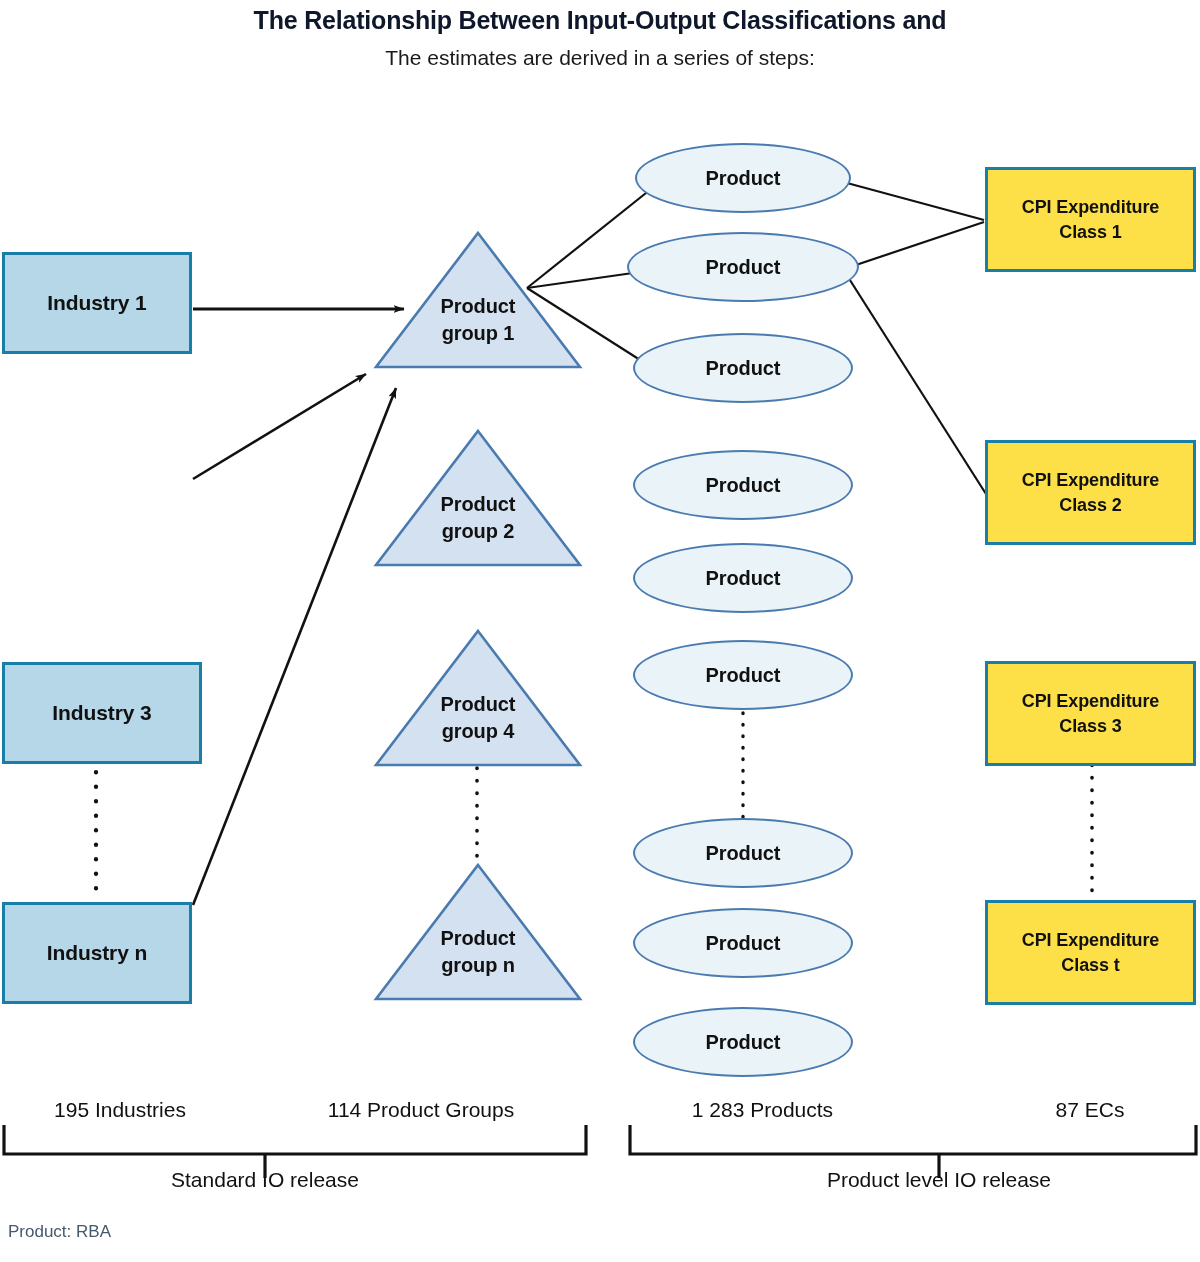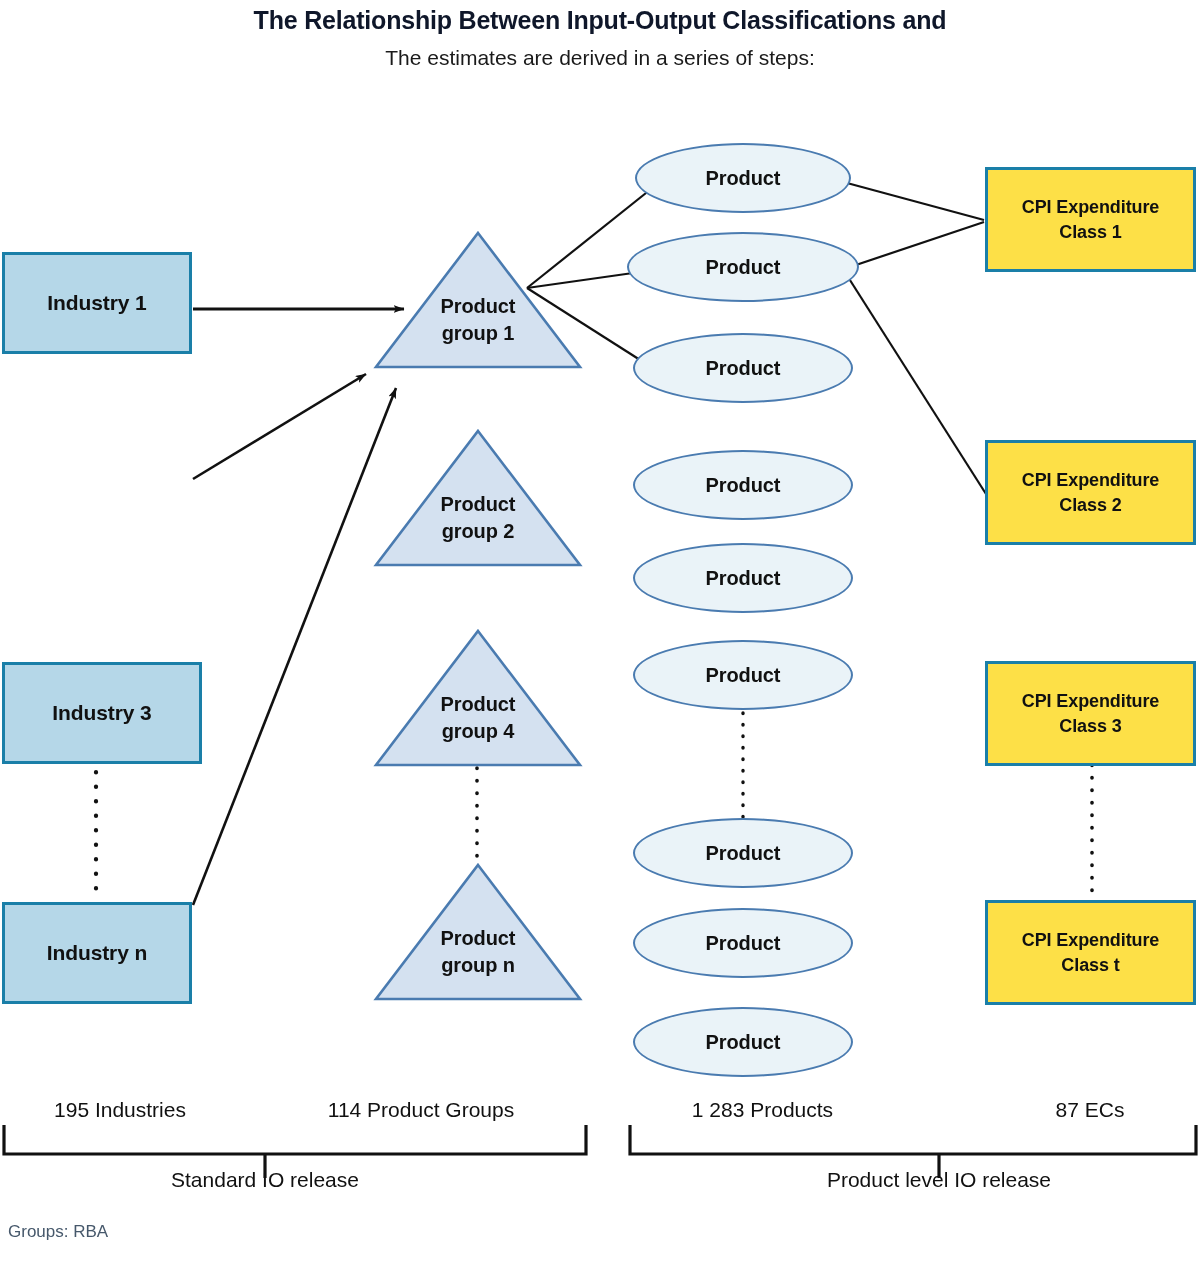--- a/index.html
+++ b/index.html
@@ -298,15 +298,15 @@
   <div class="count-label" style="left:296px; top:1098px; width:250px;">114 Product Groups</div>
 
   <div class="count-label" style="left:645px; top:1098px; width:235px;">1 283 Products</div>
 
   <div class="count-label" style="left:990px; top:1098px; width:200px;">87 ECs</div>
 
   <div class="release-label" style="left:105px; top:1168px; width:320px;">Standard IO release</div>
 
   <div class="release-label" style="left:759px; top:1168px; width:360px;">Product level IO release</div>
 
-  <div class="source-label">Groups: RBA</div>
+  <div class="source-label">Product: RBA</div>
 
 </div>
 
 </body></html>

